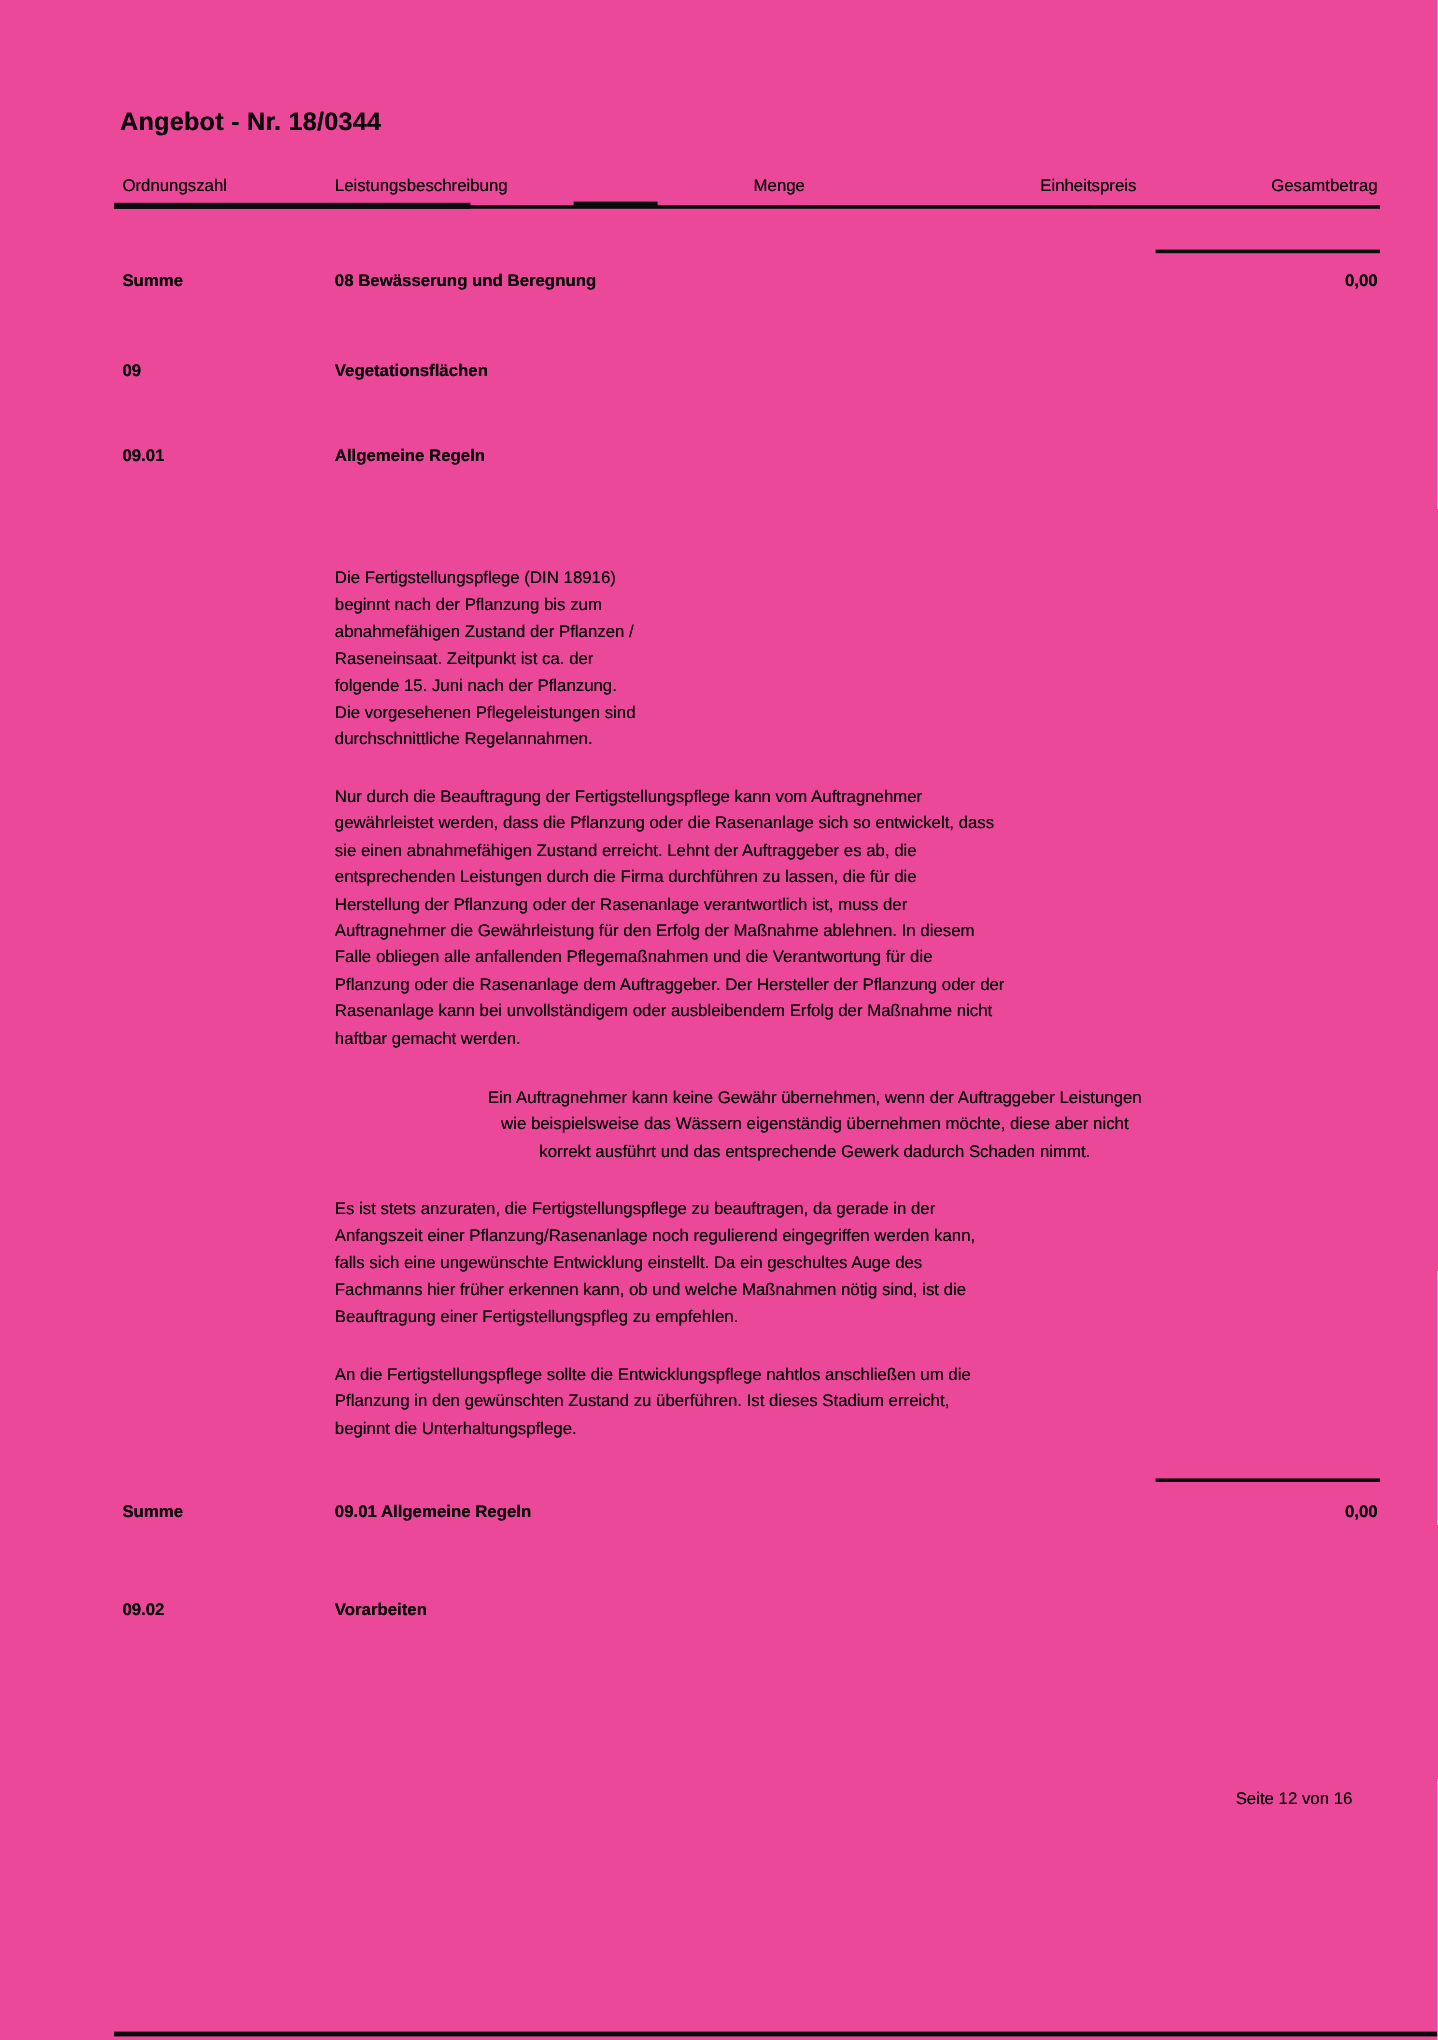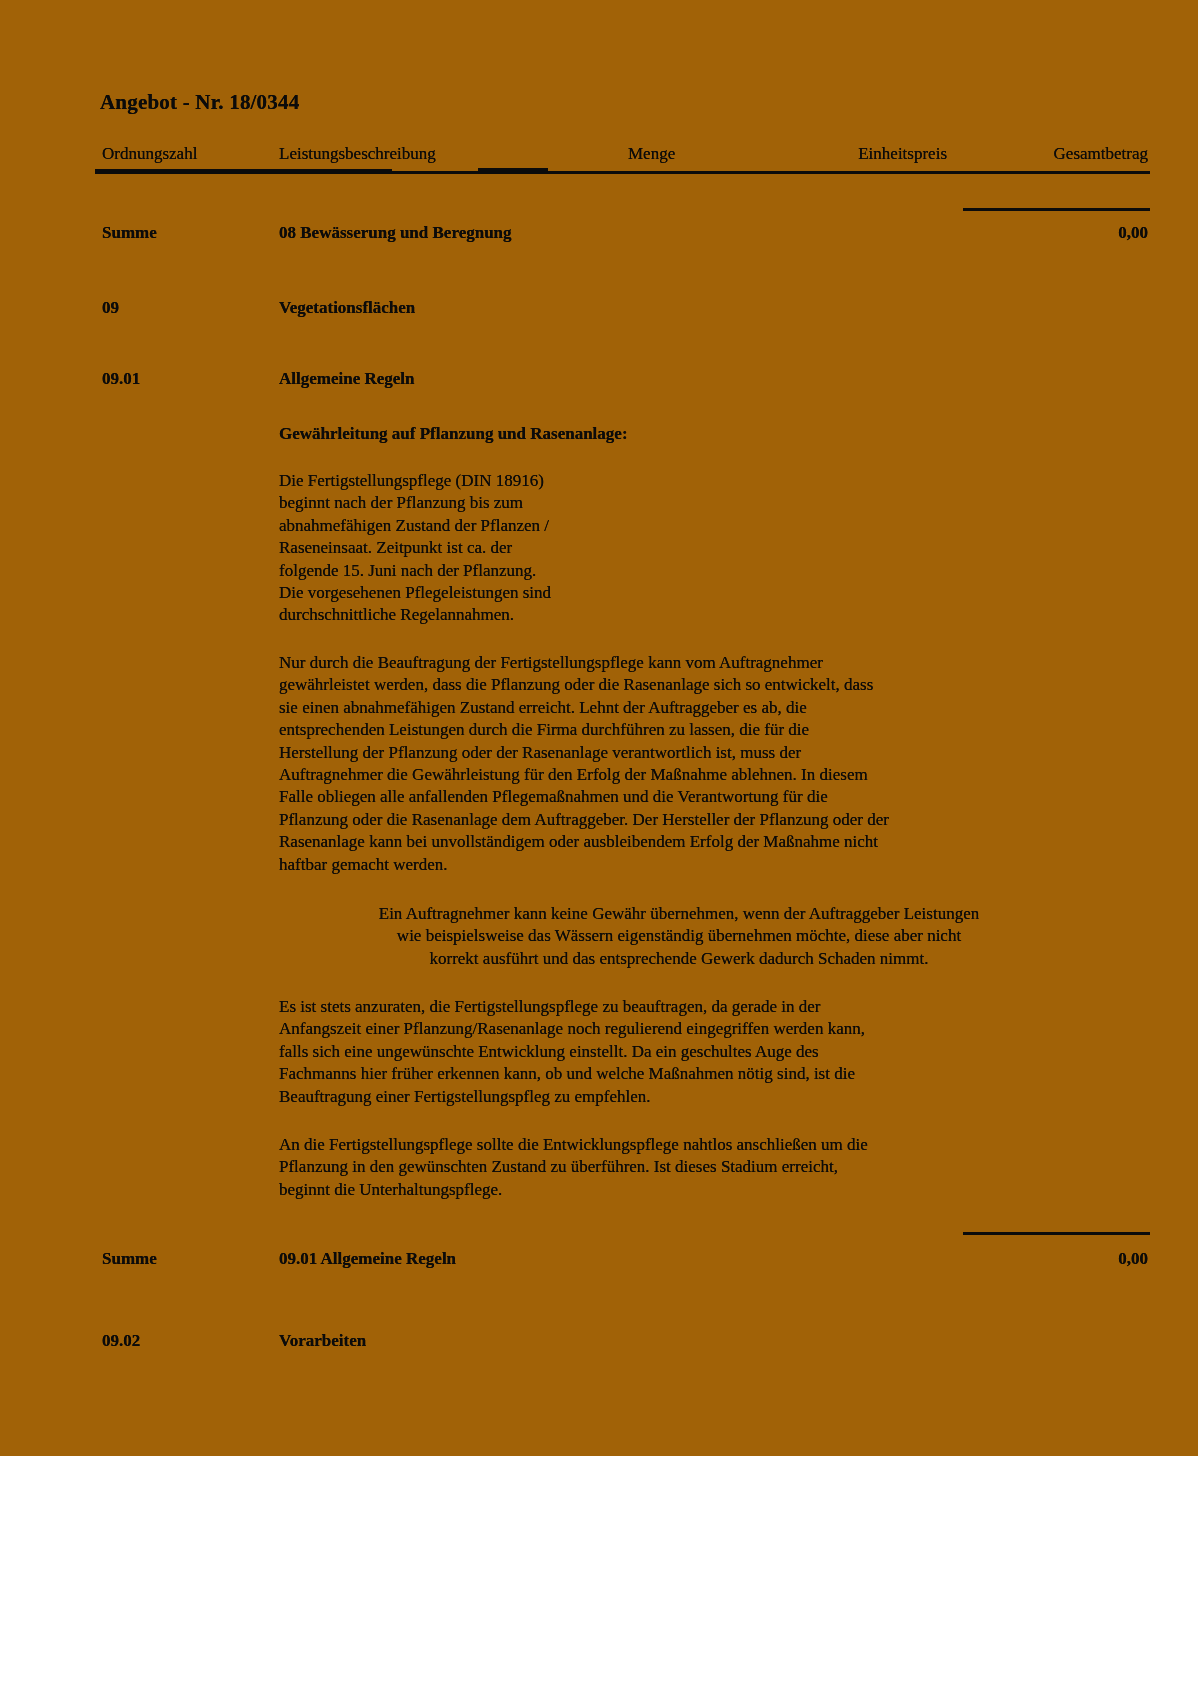--- a/index.html
+++ b/index.html
@@ -3,30 +3,30 @@
 <meta charset="utf-8">
 <style>
   html, body {
     margin: 0;
     padding: 0;
     background: #ffffff;
   }
   .page {
     position: relative;
     width: 1198px;
-    height: 1456px;
-    background: #a16207;
-    font-family: Liberation Serif, serif;
+    height: 1700px;
+    background: #ec4899;
+    font-family: Liberation Sans, sans-serif;
     color: #0b0b0b;
     overflow: hidden;
     
     text-shadow: 0 0 0.55px rgba(0,0,0,0.85);
   }
   .abs { position: absolute; }
-  .t   { font-size: 17px; line-height: 22.4px; }
+  .t   { font-size: 14px; line-height: 22.4px; }
   .b   { font-weight: bold; }
   .pre { white-space: pre-line; }
   .rule {
     position: absolute;
     background: #0b0b0b;
   }
   .title {
     font-size: 21px;
     font-weight: bold;
     letter-spacing: 0.2px;
@@ -55,21 +55,20 @@
   <div class="abs t b" style="left:102px; top:222px;">Summe</div>
   <div class="abs t b" style="left:279px; top:222px;">08 Bewässerung und Beregnung</div>
   <div class="abs t b right" style="right:50px; top:222px;">0,00</div>
 
   <div class="abs t b" style="left:102px; top:297px;">09</div>
   <div class="abs t b" style="left:279px; top:297px;">Vegetationsflächen</div>
 
   <div class="abs t b" style="left:102px; top:368px;">09.01</div>
   <div class="abs t b" style="left:279px; top:368px;">Allgemeine Regeln</div>
 
-  <div class="abs t b" style="left:279px; top:423px;">Gewährleitung auf Pflanzung und Rasenanlage:</div>
 
   <div class="abs t pre" style="left:279px; top:470px; width:520px;">Die Fertigstellungspflege (DIN 18916)
 beginnt nach der Pflanzung bis zum
 abnahmefähigen Zustand der Pflanzen /
 Raseneinsaat. Zeitpunkt ist ca. der
 folgende 15. Juni nach der Pflanzung.
 Die vorgesehenen Pflegeleistungen sind
 durchschnittliche Regelannahmen.</div>
   <div class="abs t pre" style="left:279px; top:652px; width:800px;">Nur durch die Beauftragung der Fertigstellungspflege kann vom Auftragnehmer
 gewährleistet werden, dass die Pflanzung oder die Rasenanlage sich so entwickelt, dass

